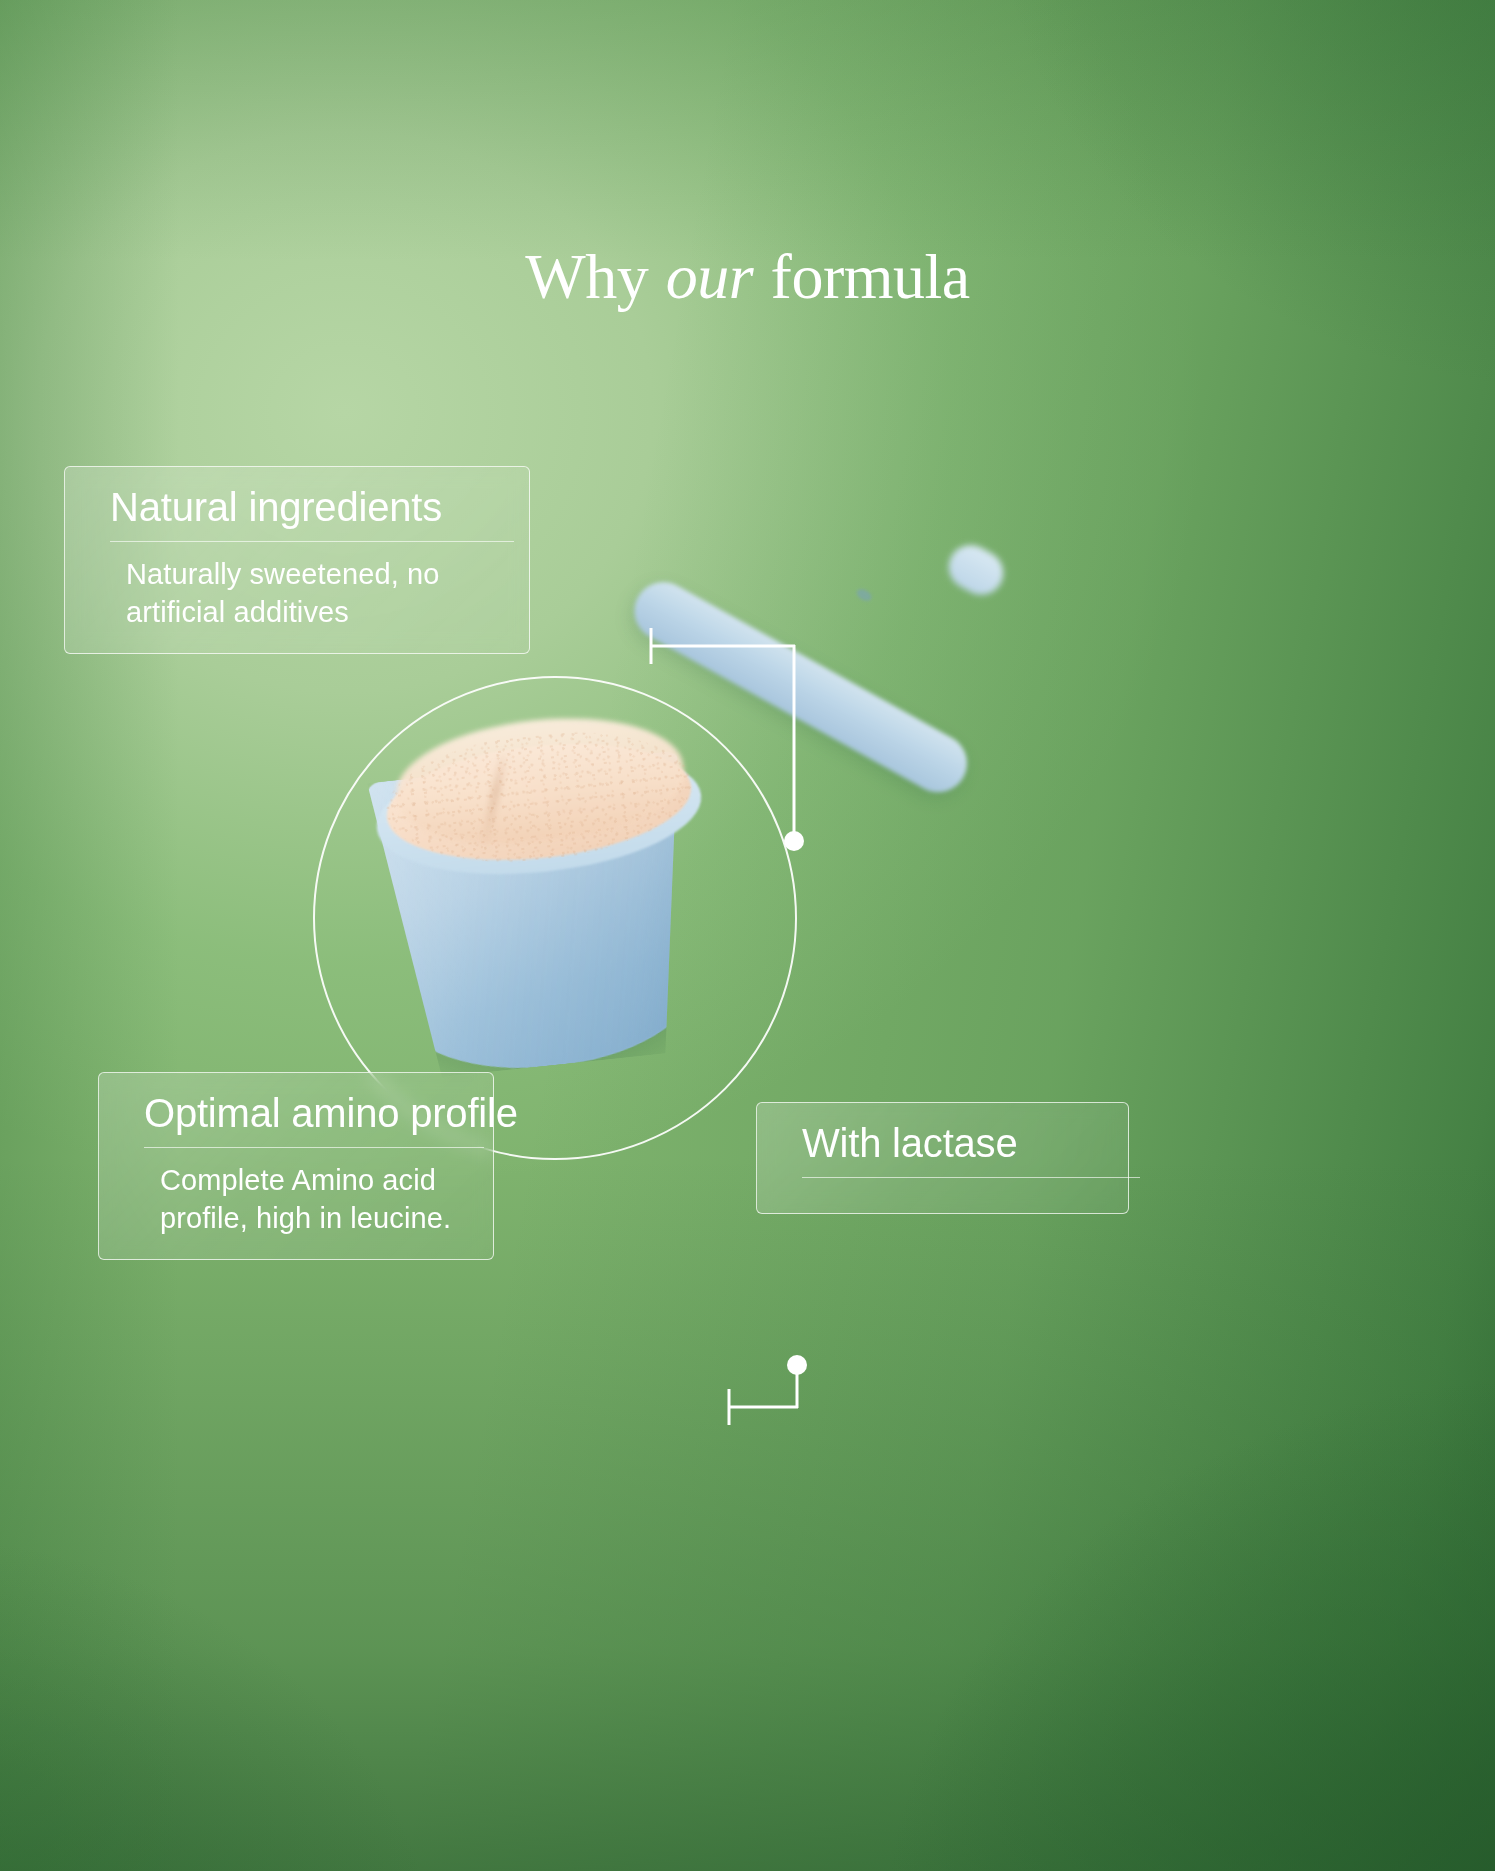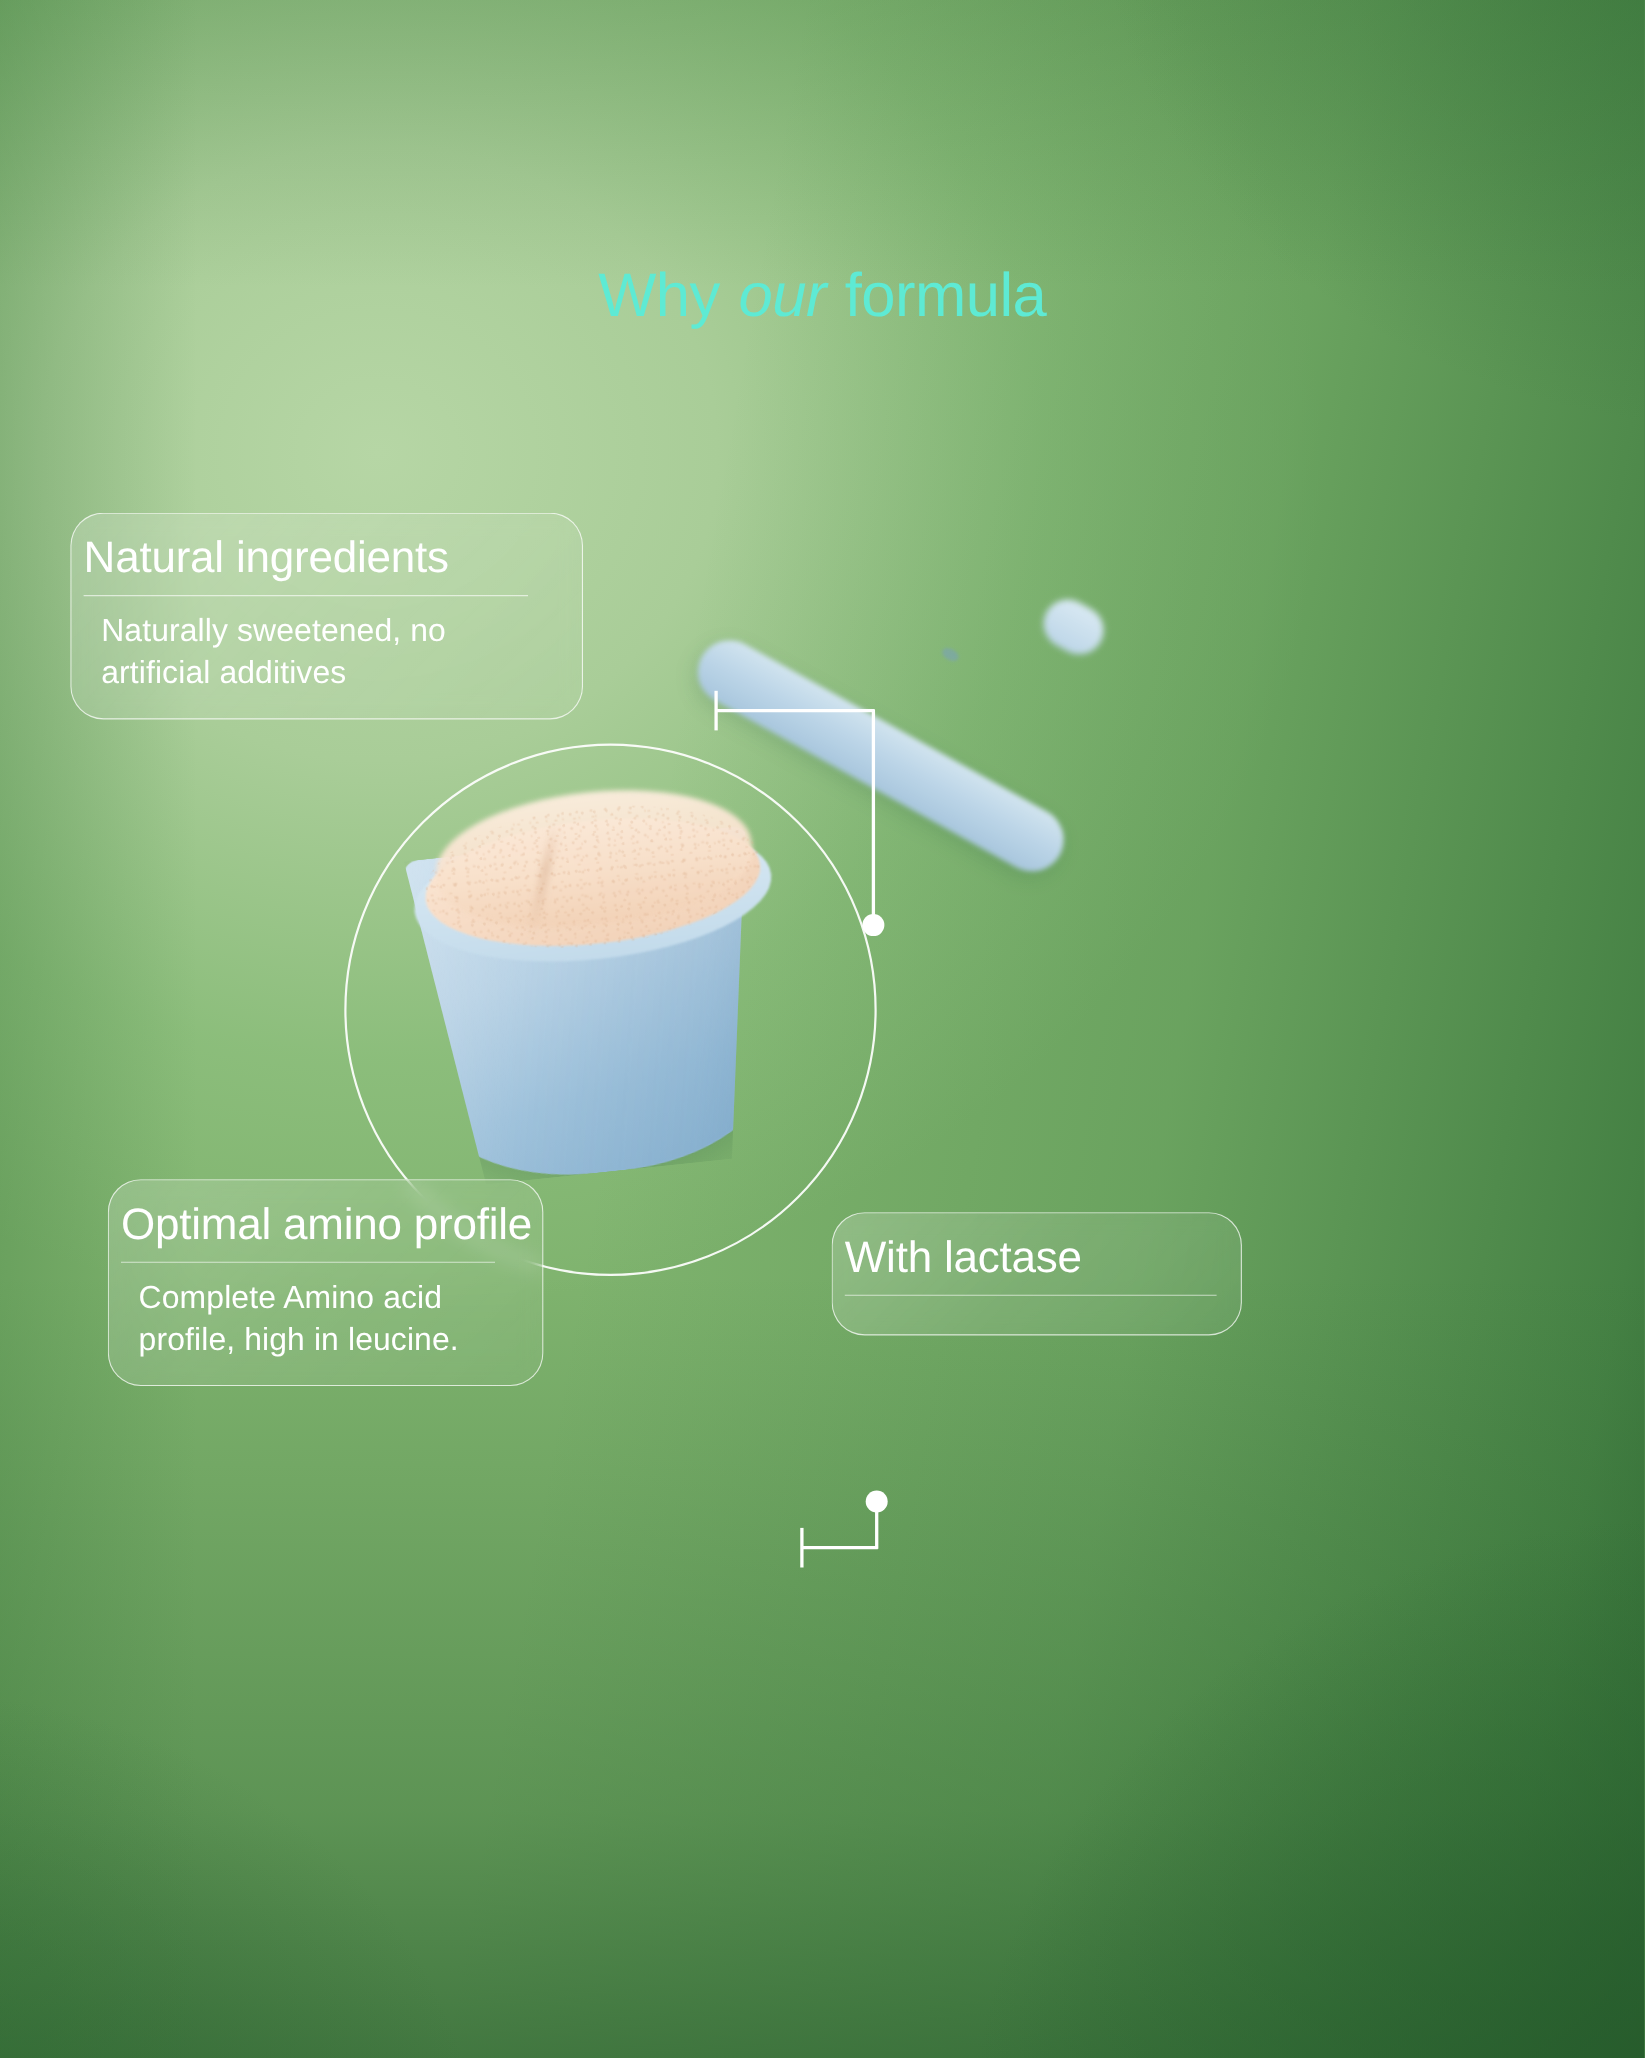--- a/index.html
+++ b/index.html
@@ -76,26 +76,27 @@
                 rgba(52,112,56,0.62) 0%, rgba(52,112,56,0.0) 72%);
   }
 
   
   .title {
     position: absolute;
     left: 0;
     right: 0;
     top: 202px;
     text-align: center;
-    color: #5eead4;
-    font-size: 56px;
+    color: #ffffff;
+    font-size: 64px;
     line-height: 1.0;
     font-weight: 300;
     letter-spacing: -0.5px;
     white-space: nowrap;
+    font-family: Liberation Serif, serif;
   }
   .title .em {
     font-style: italic;
     font-weight: 300;
     padding: 0 2px;
   }
 
   
   .product {
     position: absolute;
@@ -251,28 +252,28 @@
     position: absolute;
     inset: 0;
     pointer-events: none;
   }
 
   
   .card {
     position: absolute;
     box-sizing: border-box;
     border: 1.6px solid rgba(255,255,255,0.72);
-    border-radius: 30px;
+    border-radius: 6px;
     background: linear-gradient(135deg,
                 rgba(255,255,255,0.20) 0%,
                 rgba(255,255,255,0.11) 48%,
                 rgba(255,255,255,0.06) 100%);
     backdrop-filter: blur(9px);
     -webkit-backdrop-filter: blur(9px);
-    padding: 18px 28px 22px 11px;
+    padding: 18px 28px 22px 45px;
     color: #ffffff;
   }
   .card-title {
     font-size: 40px;
     font-weight: 400;
     line-height: 1.12;
     letter-spacing: -0.2px;
     white-space: nowrap;
   }
   .card-rule {

